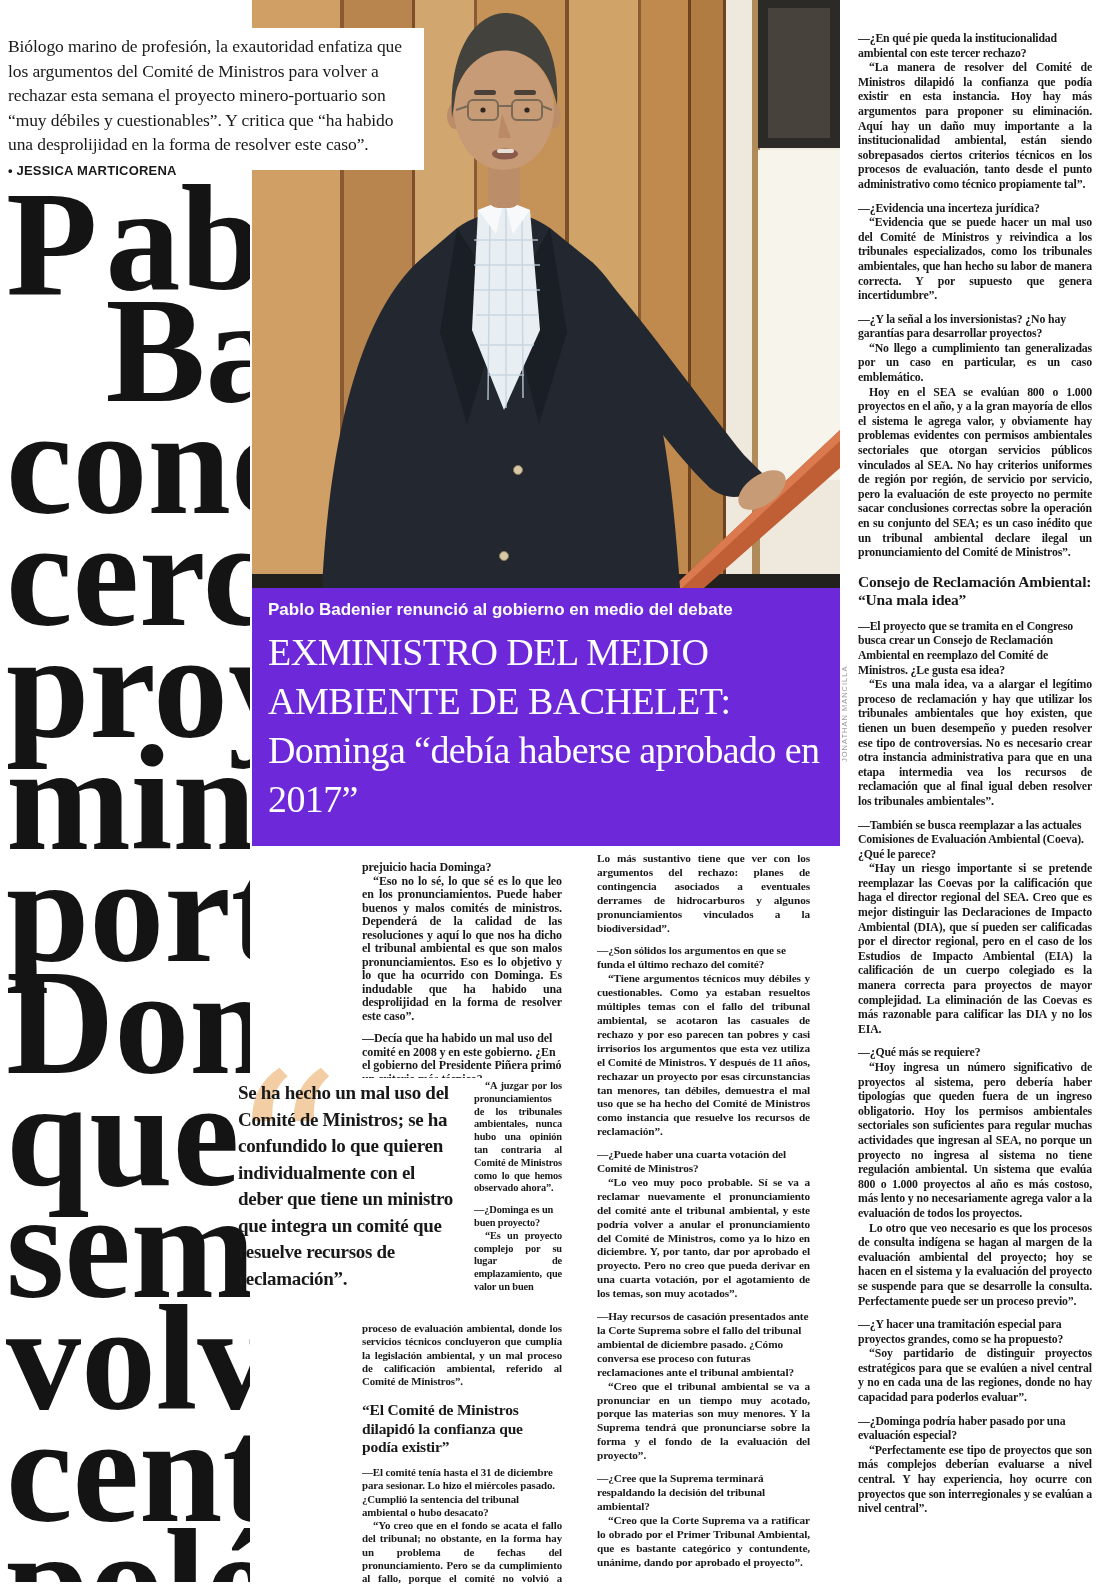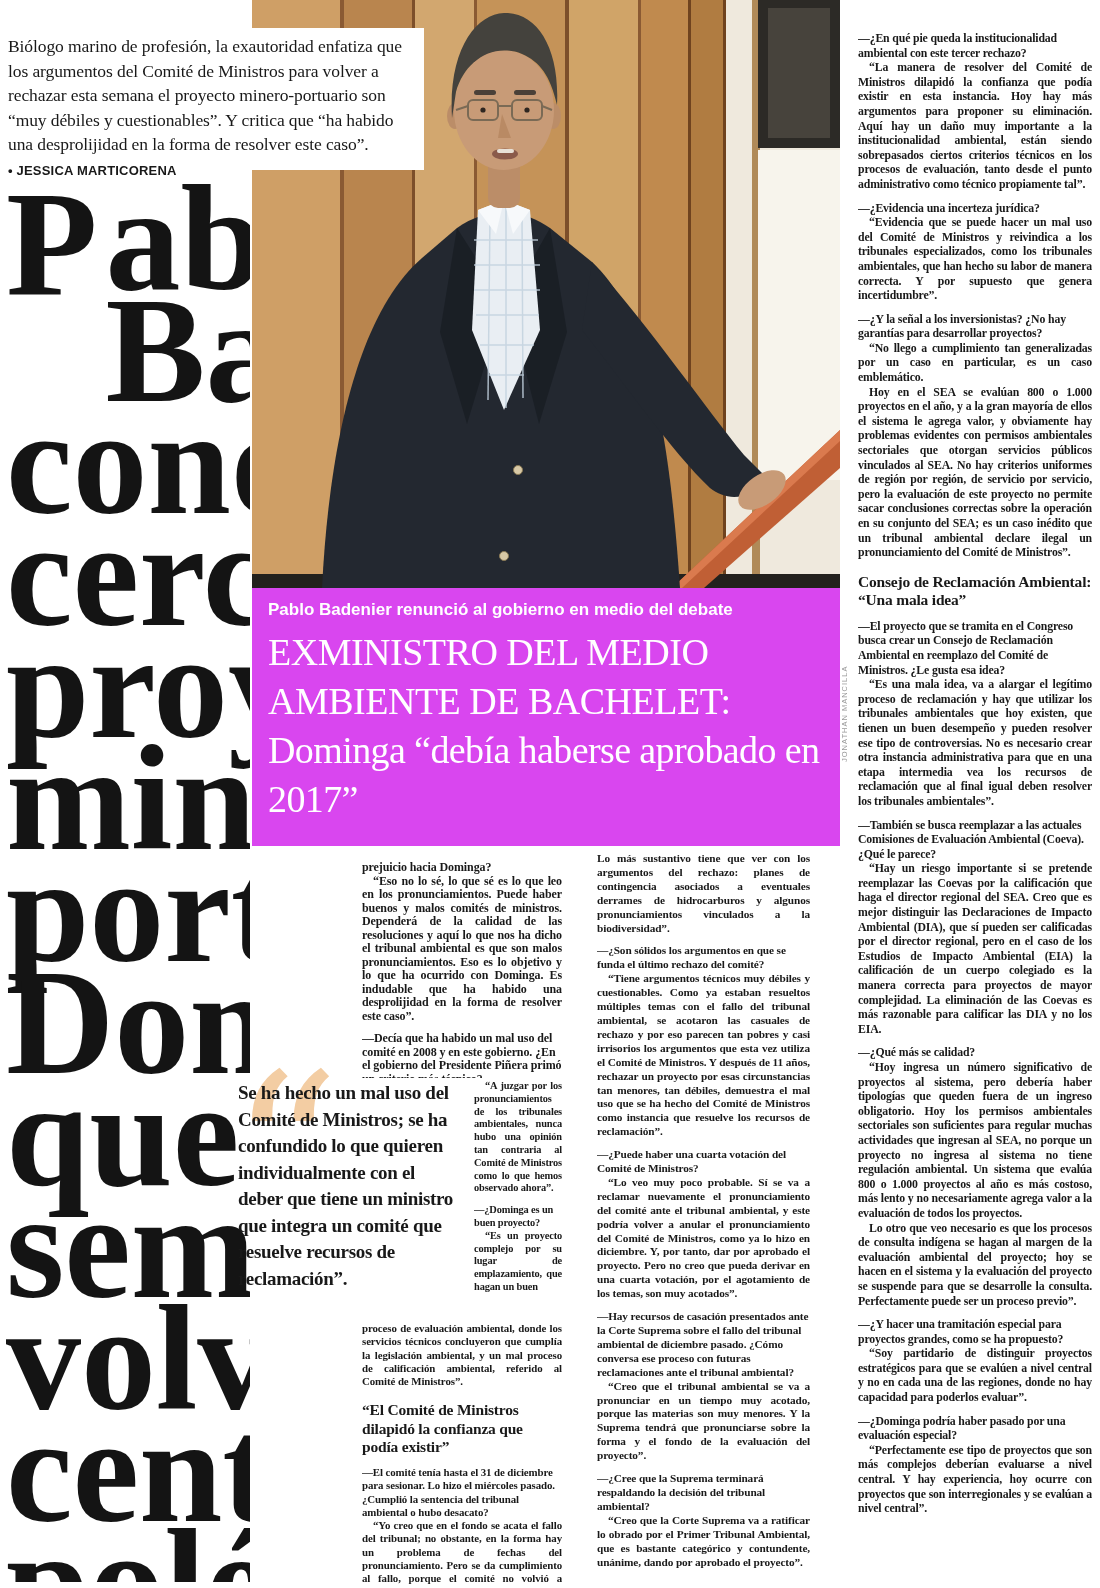--- a/index.html
+++ b/index.html
@@ -12,21 +12,21 @@
   .photo{position:absolute;left:252px;top:0;width:588px;height:588px;}
 
   
   .lede-box{position:absolute;left:0;top:28px;width:424px;height:142px;background:#ffffff;
             padding:6px 22px 0 8px;font-size:17.5px;line-height:24.5px;letter-spacing:-0.1px;}
   .lede-author{font-family:"Liberation Sans", sans-serif;font-weight:700;font-size:13px;
                letter-spacing:0.2px;white-space:nowrap;}
 
   
   .headline-block{position:absolute;left:252px;top:588px;width:588px;height:258px;
-                  background:#d946ef;color:#ffffff;padding:12px 16px 0 16px;}
+                  background:#6d28d9;color:#ffffff;padding:12px 16px 0 16px;}
   .kicker{font-family:"Liberation Sans", sans-serif;font-weight:700;font-size:17px;margin-bottom:8px;}
   .headline{font-size:38px;line-height:49px;font-weight:400;letter-spacing:-0.6px;}
   .headline .caps{letter-spacing:-0.5px;}
 
   
   .photo-credit{position:absolute;left:840px;top:592px;width:12px;height:170px;
                 font-family:"Liberation Sans", sans-serif;font-size:7.5px;color:#9a9a9a;
                 writing-mode:vertical-rl;transform:rotate(180deg);letter-spacing:1px;}
 
   
@@ -152,21 +152,21 @@
       <p class="item para">Pero lo cierto es que su salida se dio en medio de una polémica en el marco del debate sobre Dominga y previo al primer rechazo del Comité de Ministros a la iniciativa, pronunciamiento que también gatilló la salida del gobierno de los entonces ministros Rodrigo Valdés y Luis Felipe Céspedes.</p>
     </div>
   <div class="col col2-top">
       <p class="item q">prejuicio hacia Dominga?</p>
       <p class="item a">“Eso no lo sé, lo que sé es lo que leo en los pronunciamientos. Puede haber buenos y malos comités de ministros. Dependerá de la calidad de las resoluciones y aquí lo que nos ha dicho el tribunal ambiental es que son malos pronunciamientos. Eso es lo objetivo y lo que ha ocurrido con Dominga. Es indudable que ha habido una desprolijidad en la forma de resolver este caso”.</p>
       <p class="item q">—Decía que ha habido un mal uso del comité en 2008 y en este gobierno. ¿En el gobierno del Presidente Piñera primó un criterio más técnico?</p>
     </div>
   <div class="col col2-narrow">
       <p class="item a">“A juzgar por los pronunciamientos de los tribunales ambientales, nunca hubo una opinión tan contraria al Comité de Ministros como lo que hemos observado ahora”.</p>
       <p class="item q">—¿Dominga es un buen proyecto?</p>
-      <p class="item a">“Es un proyecto complejo por su lugar de emplazamiento, que hagan un buen</p>
+      <p class="item a">“Es un proyecto complejo por su lugar de emplazamiento, que valor un buen</p>
     </div>
   <div class="col col2-bottom">
       <p class="item cont">proceso de evaluación ambiental, donde los servicios técnicos concluyeron que cumplía la legislación ambiental, y un mal proceso de calificación ambiental, referido al Comité de Ministros”.</p>
       <p class="item subhead">“El Comité de Ministros dilapidó la confianza que podía existir”</p>
       <p class="item q">—El comité tenía hasta el 31 de diciembre para sesionar. Lo hizo el miércoles pasado. ¿Cumplió la sentencia del tribunal ambiental o hubo desacato?</p>
       <p class="item a">“Yo creo que en el fondo se acata el fallo del tribunal; no obstante, en la forma hay un problema de fechas del pronunciamiento. Pero se da cumplimiento al fallo, porque el comité no volvió a argumentar temas que el tribunal dijo que eran cosa juzgada.</p>
     </div>
   <div class="col col3">
       <p class="item cont">Lo más sustantivo tiene que ver con los argumentos del rechazo: planes de contingencia asociados a eventuales derrames de hidrocarburos y algunos pronunciamientos vinculados a la biodiversidad”.</p>
       <p class="item q">—¿Son sólidos los argumentos en que se funda el último rechazo del comité?</p>
@@ -184,21 +184,21 @@
       <p class="item q">—¿Evidencia una incerteza jurídica?</p>
       <p class="item a">“Evidencia que se puede hacer un mal uso del Comité de Ministros y reivindica a los tribunales especializados, como los tribunales ambientales, que han hecho su labor de manera correcta. Y por supuesto que genera incertidumbre”.</p>
       <p class="item q">—¿Y la señal a los inversionistas? ¿No hay garantías para desarrollar proyectos?</p>
       <p class="item a">“No llego a cumplimiento tan generalizadas por un caso en particular, es un caso emblemático.</p>
       <p class="item a">Hoy en el SEA se evalúan 800 o 1.000 proyectos en el año, y a la gran mayoría de ellos el sistema le agrega valor, y obviamente hay problemas evidentes con permisos ambientales sectoriales que otorgan servicios públicos vinculados al SEA. No hay criterios uniformes de región por región, de servicio por servicio, pero la evaluación de este proyecto no permite sacar conclusiones correctas sobre la operación en su conjunto del SEA; es un caso inédito que un tribunal ambiental declare ilegal un pronunciamiento del Comité de Ministros”.</p>
       <p class="item subhead">Consejo de Reclamación Ambiental: “Una mala idea”</p>
       <p class="item q">—El proyecto que se tramita en el Congreso busca crear un Consejo de Reclamación Ambiental en reemplazo del Comité de Ministros. ¿Le gusta esa idea?</p>
       <p class="item a">“Es una mala idea, va a alargar el legítimo proceso de reclamación y hay que utilizar los tribunales ambientales que hoy existen, que tienen un buen desempeño y pueden resolver ese tipo de controversias. No es necesario crear otra instancia administrativa para que en una etapa intermedia vea los recursos de reclamación que al final igual deben resolver los tribunales ambientales”.</p>
       <p class="item q">—También se busca reemplazar a las actuales Comisiones de Evaluación Ambiental (Coeva). ¿Qué le parece?</p>
       <p class="item a">“Hay un riesgo importante si se pretende reemplazar las Coevas por la calificación que haga el director regional del SEA. Creo que es mejor distinguir las Declaraciones de Impacto Ambiental (DIA), que sí pueden ser calificadas por el director regional, pero en el caso de los Estudios de Impacto Ambiental (EIA) la calificación de un cuerpo colegiado es la manera correcta para proyectos de mayor complejidad. La eliminación de las Coevas es más razonable para calificar las DIA y no los EIA.</p>
-      <p class="item q">—¿Qué más se calidad?</p>
+      <p class="item q">—¿Qué más se requiere?</p>
       <p class="item a">“Hoy ingresa un número significativo de proyectos al sistema, pero debería haber tipologías que queden fuera de un ingreso obligatorio. Hoy los permisos ambientales sectoriales son suficientes para regular muchas actividades que ingresan al SEA, no porque un proyecto no ingresa al sistema no tiene regulación ambiental. Un sistema que evalúa 800 o 1.000 proyectos al año es más costoso, más lento y no necesariamente agrega valor a la evaluación de todos los proyectos.</p>
       <p class="item a">Lo otro que veo necesario es que los procesos de consulta indígena se hagan al margen de la evaluación ambiental del proyecto; hoy se hacen en el sistema y la evaluación del proyecto se suspende para que se desarrolle la consulta. Perfectamente puede ser un proceso previo”.</p>
       <p class="item q">—¿Y hacer una tramitación especial para proyectos grandes, como se ha propuesto?</p>
       <p class="item a">“Soy partidario de distinguir proyectos estratégicos para que se evalúen a nivel central y no en cada una de las regiones, donde no hay capacidad para poderlos evaluar”.</p>
       <p class="item q">—¿Dominga podría haber pasado por una evaluación especial?</p>
       <p class="item a">“Perfectamente ese tipo de proyectos que son más complejos deberían evaluarse a nivel central. Y hay experiencia, hoy ocurre con proyectos que son interregionales y se evalúan a nivel central”.</p>
     </div>
 
   <div class="pullquote">
     <span class="pq-mark">“</span>

